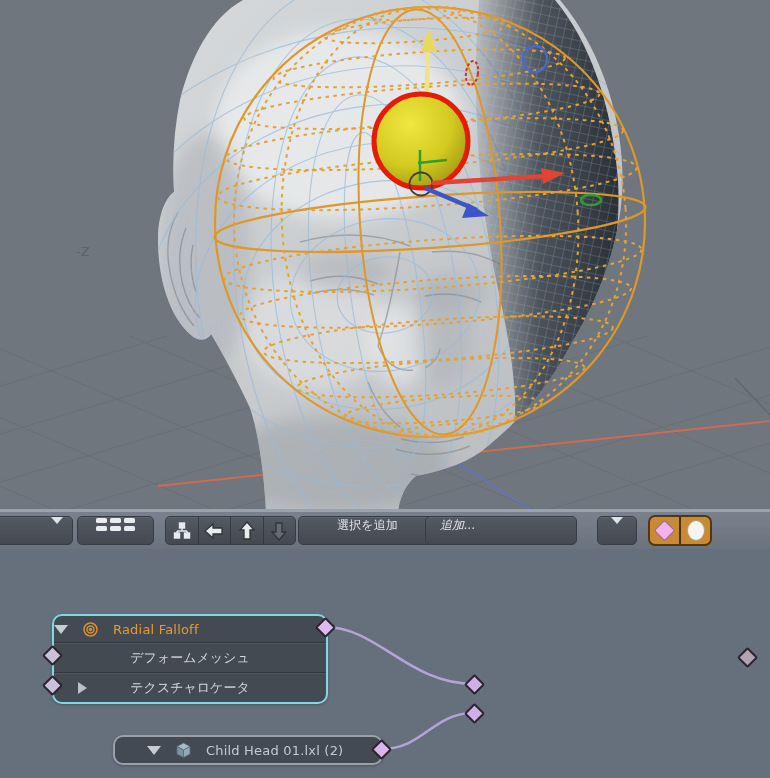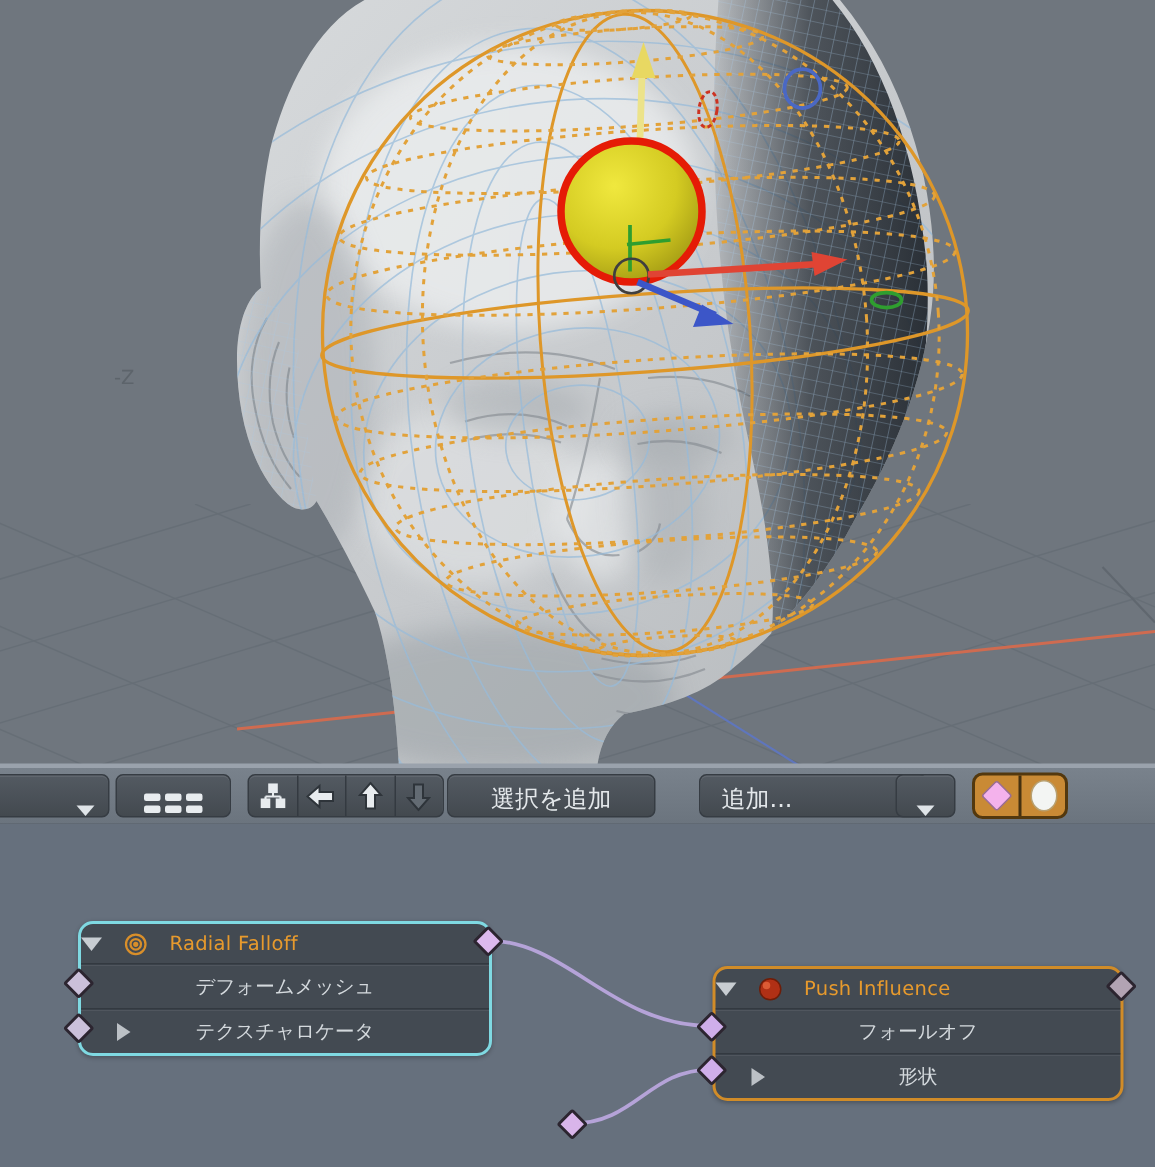--- a/index.html
+++ b/index.html
@@ -8,22 +8,22 @@
          -webkit-font-smoothing:antialiased;}
   
   #viewport{position:absolute;left:0;top:0;width:770px;height:512px;}
   
   #toolbar{position:absolute;left:0;top:512px;width:770px;height:37px;
            background:linear-gradient(#79828c,#6b747e);}
   .tbtn{position:absolute;top:4px;height:29px;border-radius:5px;
         background:linear-gradient(#535a62,#43494f);
         border:1px solid #363c43;box-sizing:border-box;
         box-shadow:inset 0 1px 0 rgba(255,255,255,.08);
-        display:flex;align-items:flex-end;justify-content:center;
-        color:#e4e8eb;font-size:16px;cursor:default;}
+        display:flex;align-items:flex-start;justify-content:center;
+        color:#e4e8eb;font-size:12px;cursor:default;}
   .tri-down{width:0;height:0;border-left:6px solid transparent;
             border-right:6px solid transparent;border-top:7px solid #dfe4e8;}
   .seg{height:100%;display:flex;align-items:center;justify-content:center;flex:1;}
   .seg + .seg{border-left:1px solid #343a41;}
   #orange-pair{position:absolute;left:648px;top:3px;width:64px;height:31px;
                background:#c98a35;border:2px solid #53380e;border-radius:7px;
                box-sizing:border-box;display:flex;}
   #orange-pair .cell{flex:1;display:flex;align-items:center;justify-content:center;}
   #orange-pair .cell + .cell{border-left:2px solid #463110;}
   .pink-diamond{width:13px;height:13px;background:#f4b2ec;border:1px solid #9a6d93;
@@ -264,21 +264,21 @@
       </div>
       <div class="seg">
         <svg width="18" height="20">
           <path d="M2,11 L6,11 L6,2 L12,2 L12,11 L16,11 L9,19 Z" fill="#636b73" stroke="#2e343a" stroke-width="1.3"></path>
         </svg>
       </div>
     </div>
     <div class="tbtn" style="left:298px;width:139px;">
       <span>選択を追加</span>
     </div>
-    <div class="tbtn" style="left:466px;width:152px;justify-content:flex-start;padding-left:14px;">
+    <div class="tbtn" style="left:425px;width:152px;justify-content:flex-start;padding-left:14px;font-style:italic;">
       <span>追加...</span>
     </div>
     <div class="tbtn" style="left:597px;width:40px;">
       <span class="tri-down"></span>
     </div>
     <div id="orange-pair">
       <div class="cell">
         <span class="pink-diamond"></span>
       </div>
       <div class="cell">
@@ -308,38 +308,34 @@
     </div>
     <div class="row">
       <span>デフォームメッシュ</span>
     </div>
     <div class="row">
       <span class="tri-right"></span>
       <span>テクスチャロケータ</span>
     </div>
   </div>
 
-  <div class="node" id="node-push">
+
+  <div class="node gray" id="node-mesh">
     <div class="hdr">
       <span class="tri-hdr"></span>
       <svg width="17" height="17">
-        <circle cx="8.5" cy="8.5" r="7" fill="#b03015" stroke="#6e1d08" stroke-width="1"></circle>
-        <circle cx="6" cy="6" r="2.5" fill="#e06038" opacity=".9"></circle>
+        <g stroke="#5a6a76" stroke-width=".8">
+          <path d="M8.5,1 L15,4.5 L8.5,8 L2,4.5 Z" fill="#a8bcc8"></path>
+          <path d="M2,4.5 L8.5,8 L8.5,15.5 L2,12 Z" fill="#7d93a2"></path>
+          <path d="M15,4.5 L8.5,8 L8.5,15.5 L15,12 Z" fill="#93a9b6"></path>
+        </g>
       </svg>
-      <span class="title">Push Influence</span>
-    </div>
-    <div class="row">
-      <span>フォールオフ</span>
-    </div>
-    <div class="row">
-      <span class="tri-right"></span>
-      <span>形状</span>
+      <span class="title">Child Head 01.lxl (2)</span>
     </div>
   </div>
-
 
   <div class="diamond" style="left:317.5px;top:619.5px;background:#dcb9ee;"></div>
   <div class="diamond" style="left:44.5px;top:647.5px;background:#cbc0da;"></div>
   <div class="diamond" style="left:44.5px;top:677.5px;background:#cbc0da;"></div>
   <div class="diamond" style="left:466.5px;top:676.5px;background:#cfaeea;"></div>
   <div class="diamond" style="left:466.5px;top:705.5px;background:#cfaeea;"></div>
   <div class="diamond" style="left:739.5px;top:649.5px;background:#b2a3b3;"></div>
   <div class="diamond" style="left:373.5px;top:741.5px;background:#d9b5ea;"></div>
 
 </div>

